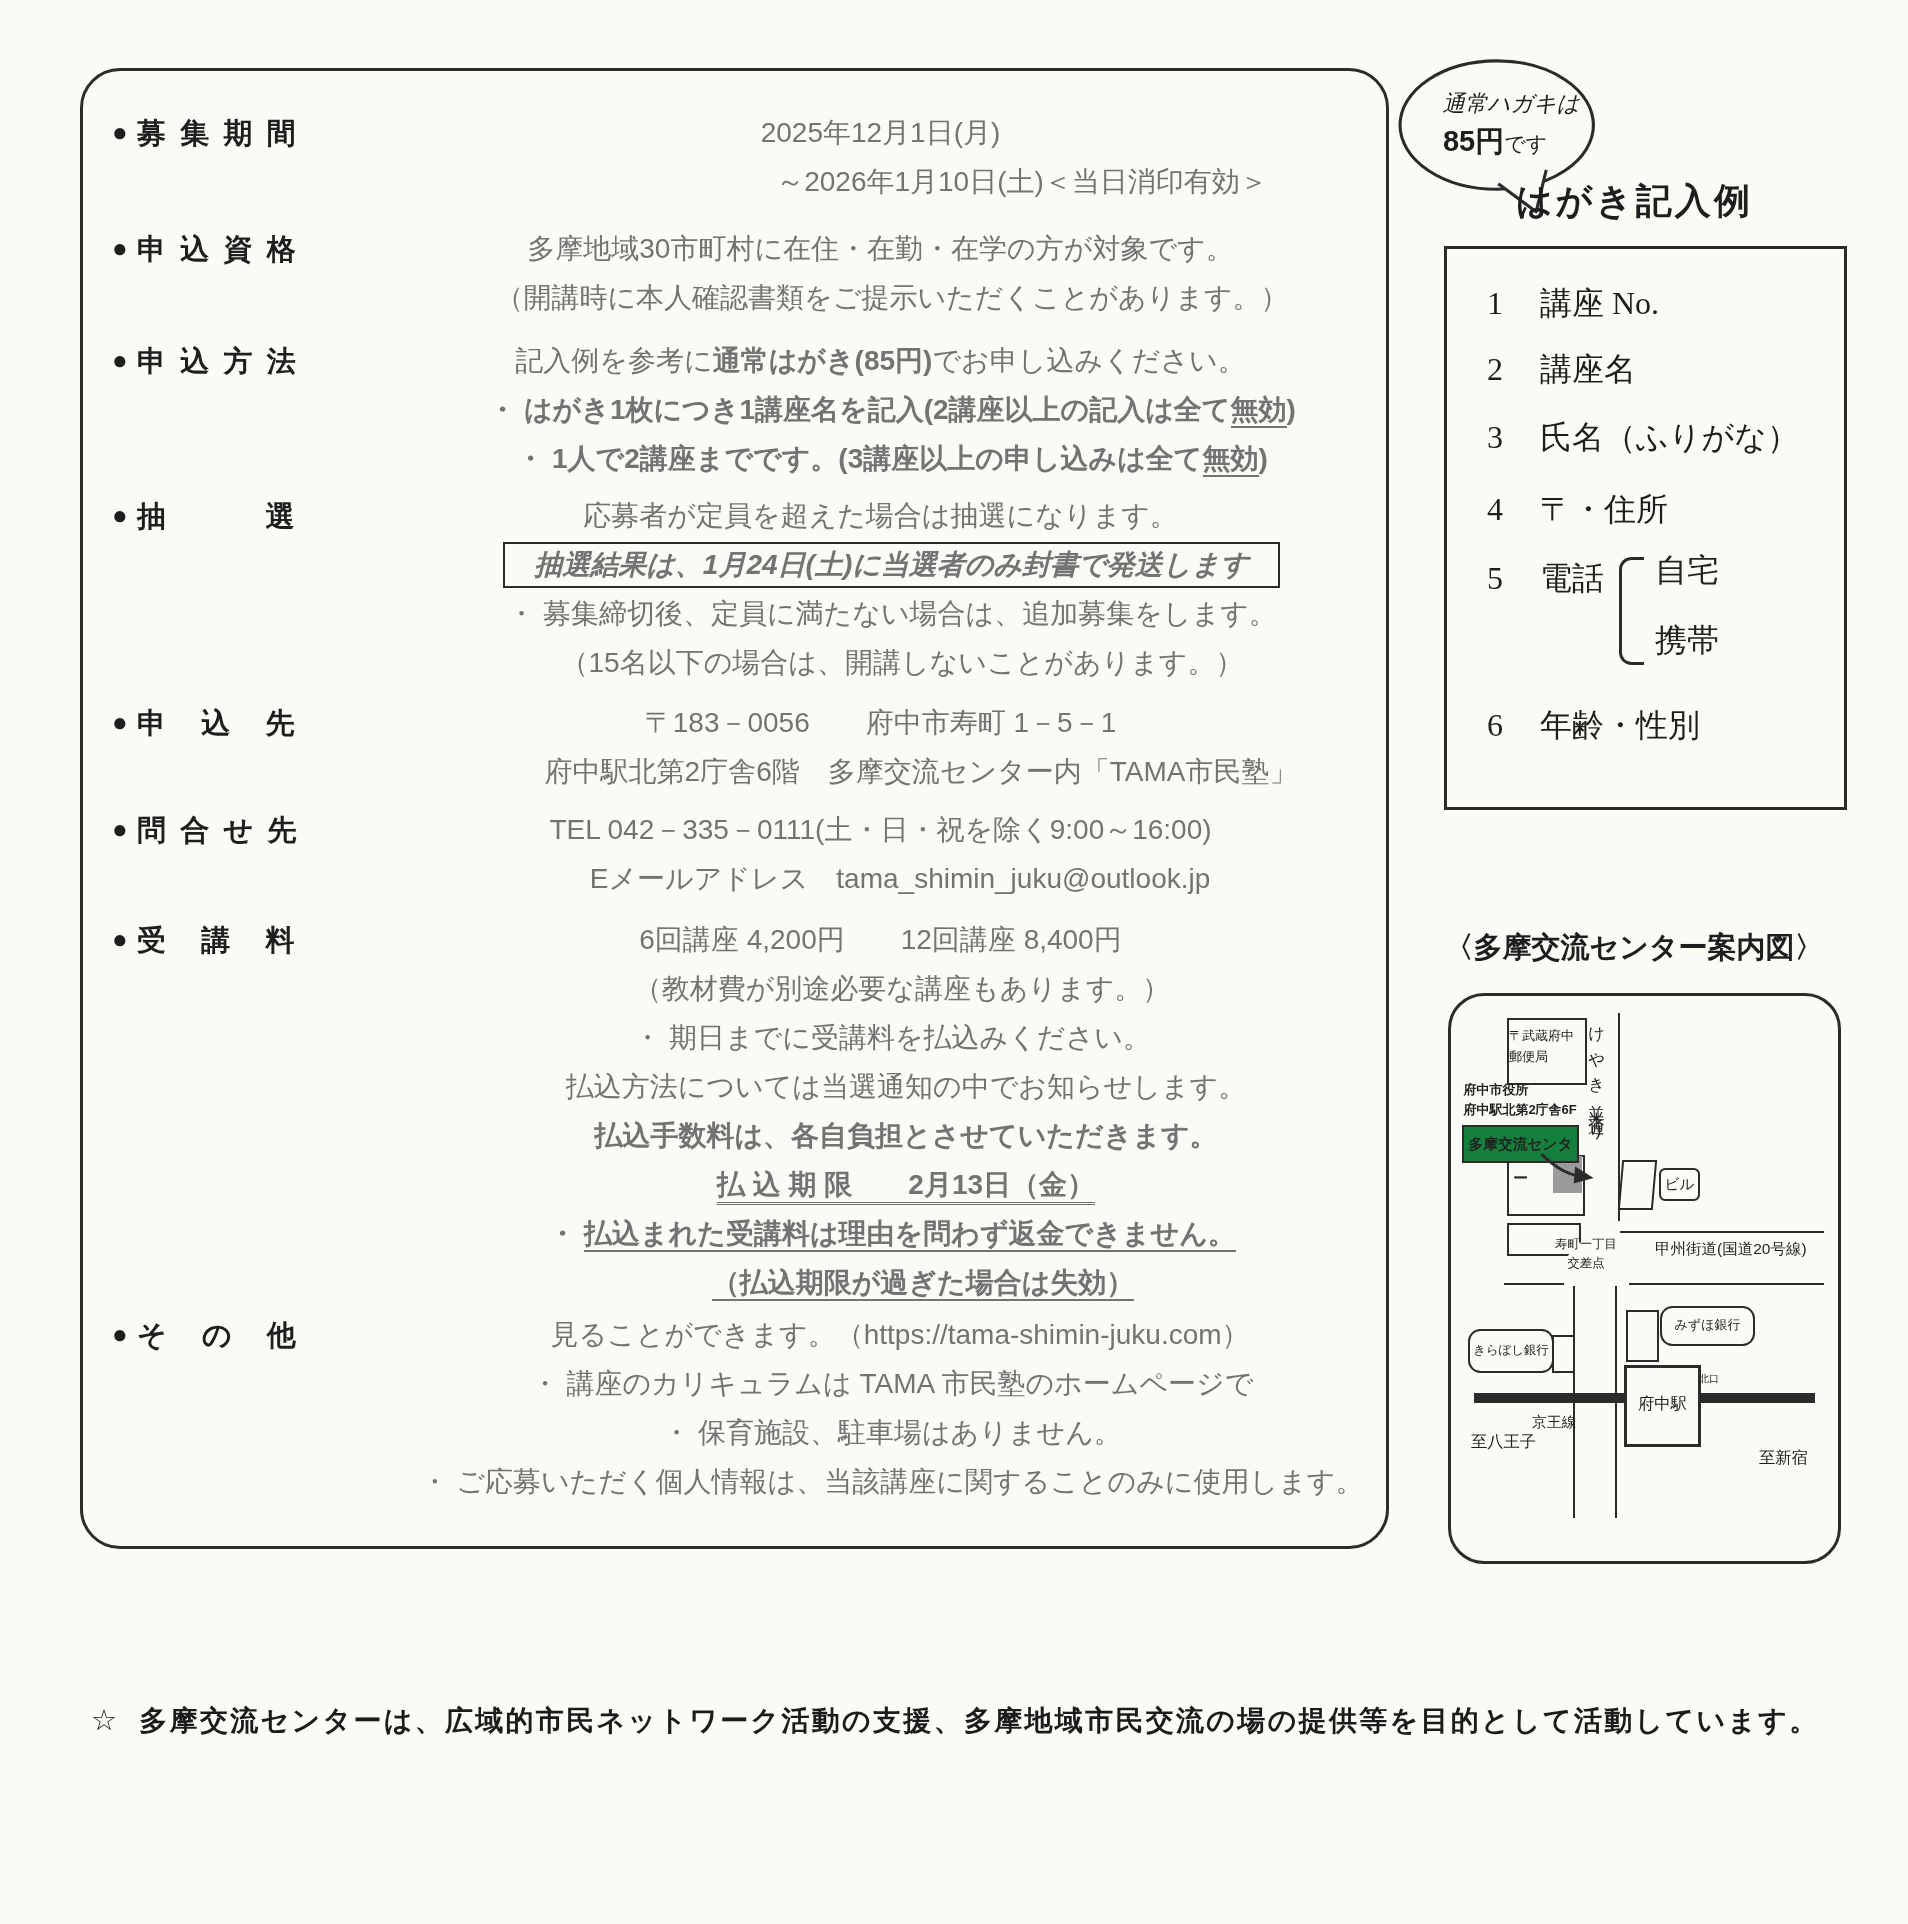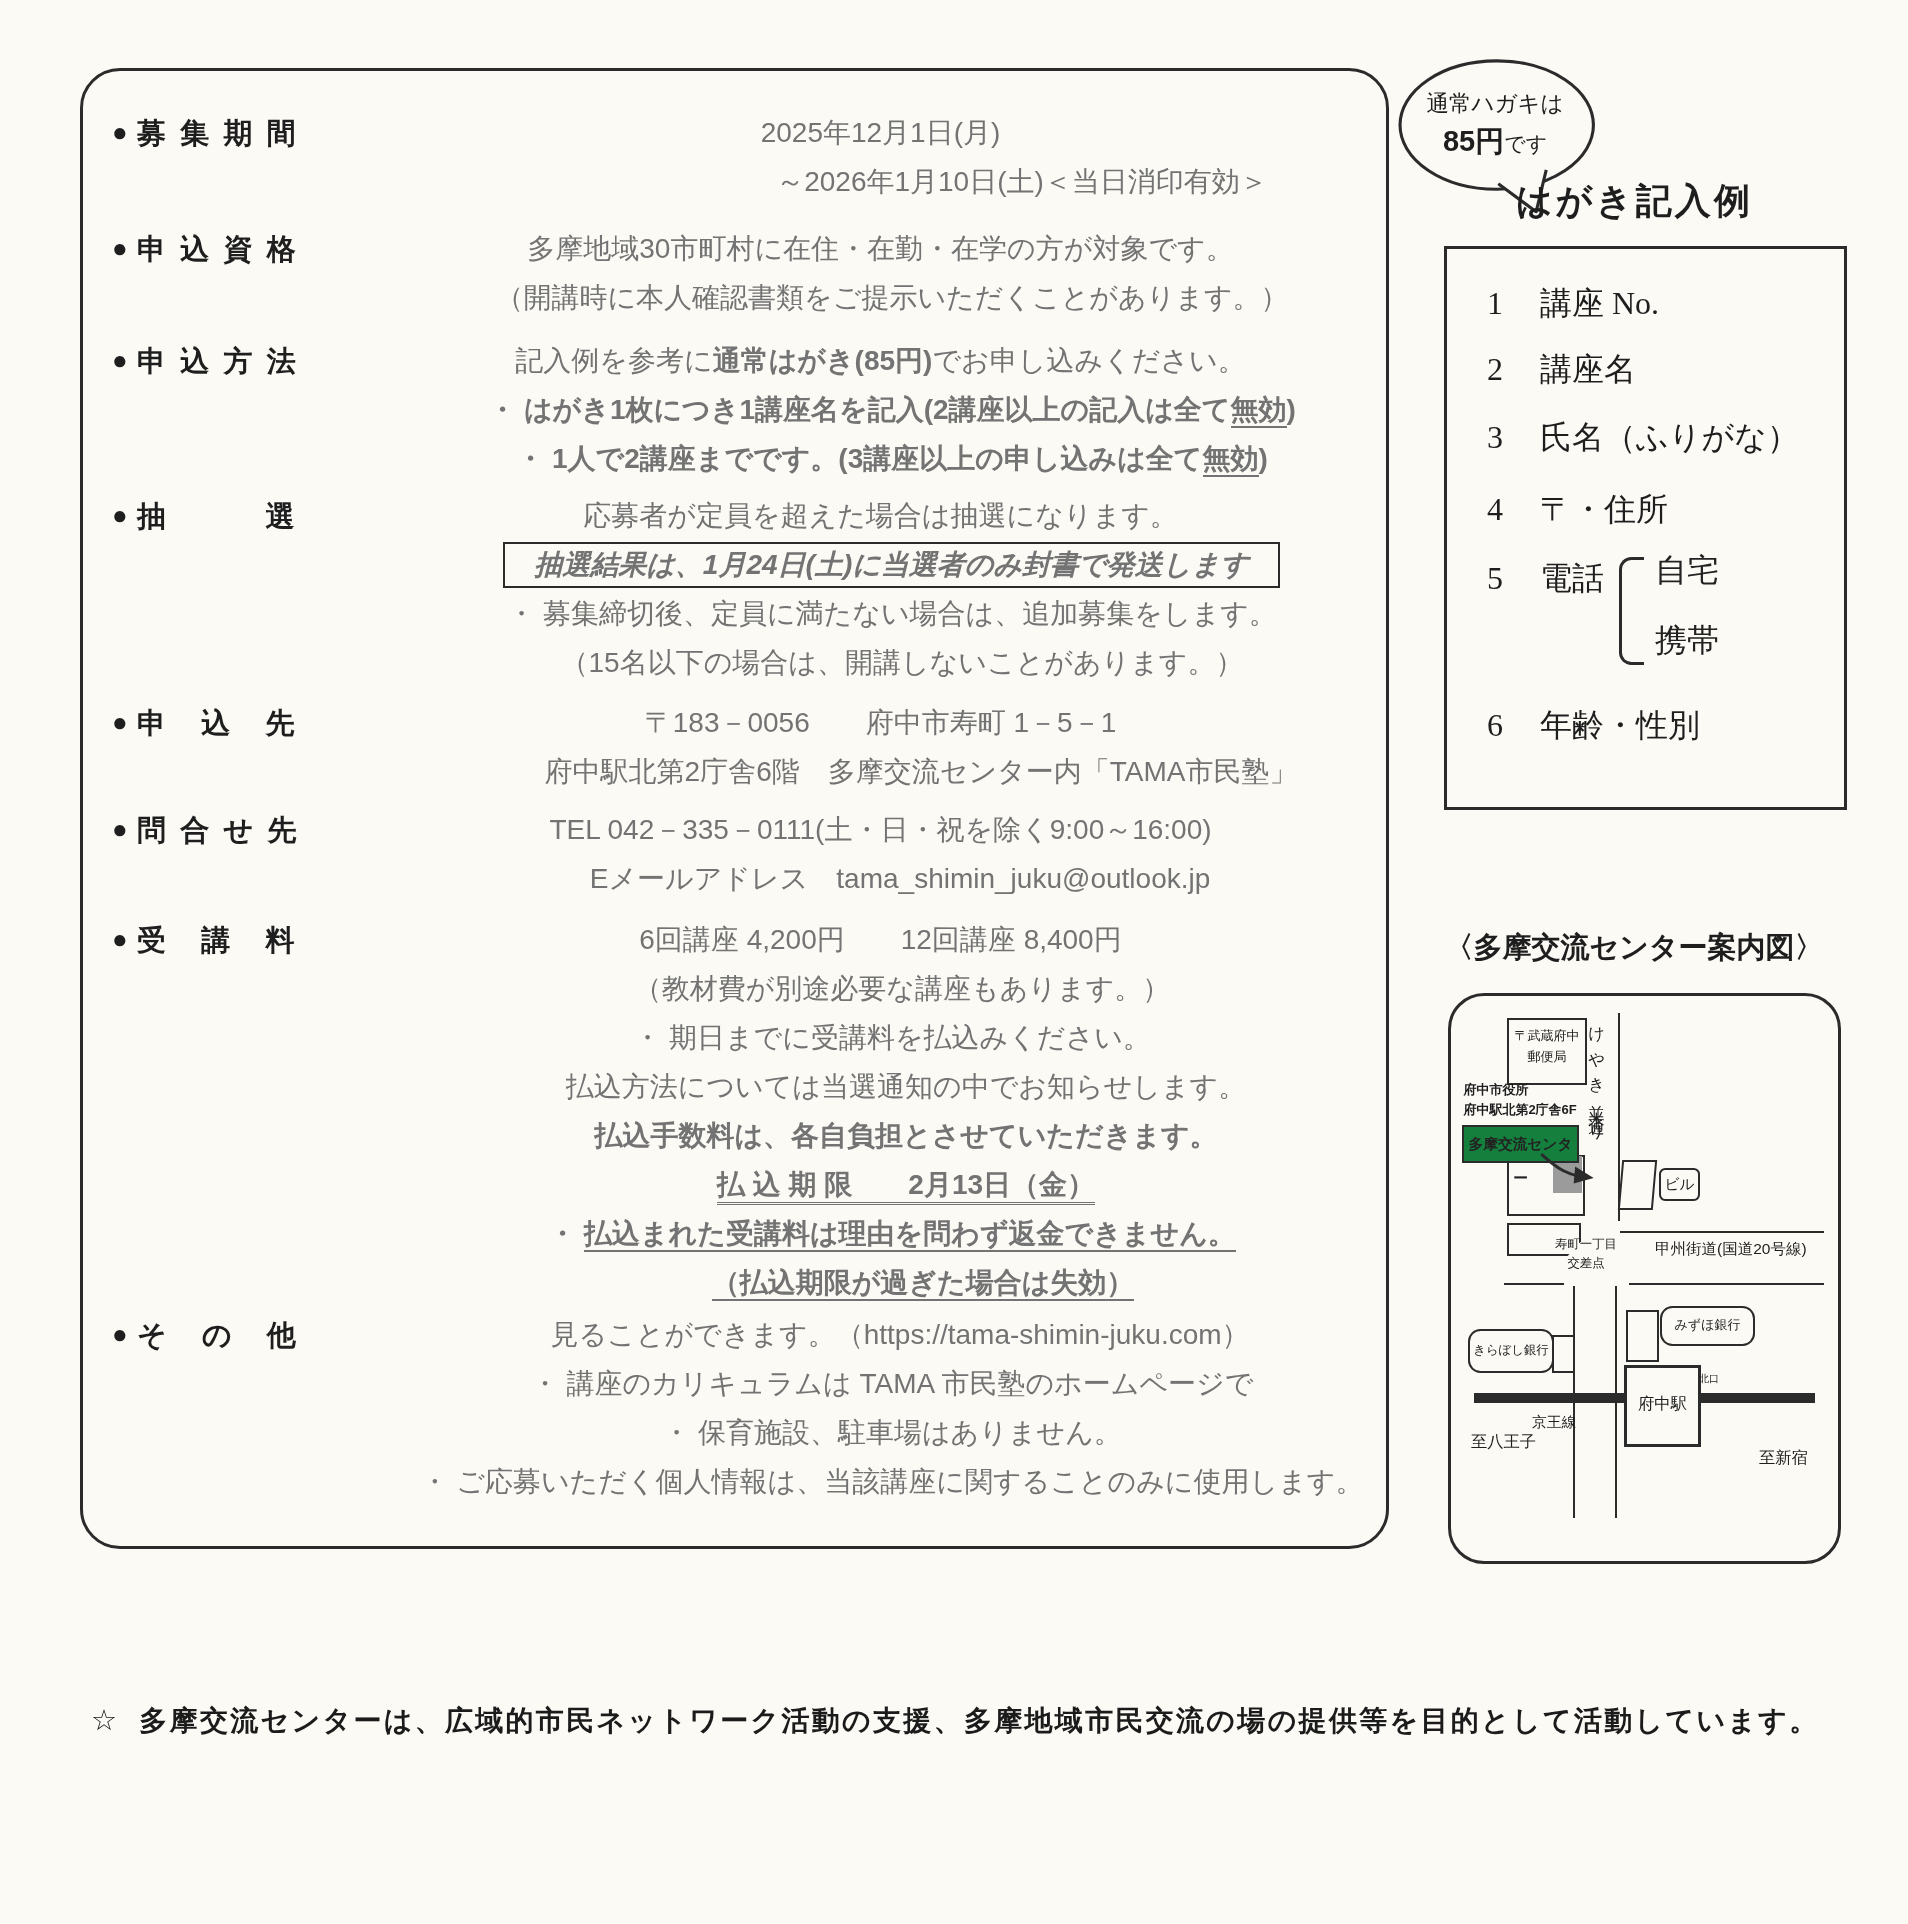--- a/index.html
+++ b/index.html
@@ -27,21 +27,21 @@
   .ind28{padding-left:22px;}.ind30{padding-left:23px;}.ind50{padding-left:39px;}
   .ind55{padding-left:43px;}.ind66{padding-left:51px;}.ind105{padding-left:81px;}
   .ind110{padding-left:85px;}.ind365{padding-left:283px;}
   .boxed{
     display:inline-block;border:2.3px solid #2b2b2b;padding:0 29px;
     font-weight:bold;font-style:italic;height:42px;line-height:42px;margin-top:2.3px;
   }
   
   .bubble{position:absolute;left:1396px;top:57px;width:203px;height:164px;}
   .bubble svg{position:absolute;left:0;top:0;}
-  .b-line1{position:absolute;left:0;top:31px;width:198px;text-align:center;font-size:22.5px;color:#1e1e1e;}
+  .b-line1{position:absolute;left:16px;top:31px;width:198px;text-align:center;font-size:22.5px;color:#1e1e1e;font-style:italic;}
   .b-line2{position:absolute;left:0;top:65px;width:198px;text-align:center;font-size:21px;color:#1e1e1e;}
   .b-line2 .yen{font-size:29px;font-weight:bold;}
   
   .pc-title{position:absolute;left:1433px;top:177px;width:403px;text-align:center;
     font-size:36px;font-weight:bold;letter-spacing:3.1px;color:#1e1e1e;}
   .pc-box{position:absolute;left:1444px;top:246px;width:397px;height:558px;border:3.1px solid #2b2b2b;
     font-family:"Liberation Serif","DejaVu Serif",serif;}
   .pc-item{position:absolute;left:40px;white-space:nowrap;font-size:32px;color:#1e1e1e;}
   .pc-item .no{display:inline-block;width:53px;}
   .pc-bracket{position:absolute;left:172px;top:308px;width:22px;height:102px;
@@ -49,21 +49,21 @@
     border-radius:12.4px 0 0 12.4px;}
   .pc-tel-a{position:absolute;left:208px;top:300px;font-size:32px;}
   .pc-tel-b{position:absolute;left:208px;top:370px;font-size:32px;}
   
   .map-title{position:absolute;left:1429px;top:928px;width:410px;text-align:center;
     font-size:29px;font-weight:bold;color:#1e1e1e;}
   .map{position:absolute;left:1448px;top:993px;width:387px;height:565px;
     border:3.1px solid #2b2b2b;border-radius:36px;overflow:hidden;}
   .map .lbl{position:absolute;color:#1e1e1e;white-space:nowrap;}
   .m-po{left:56px;top:22px;width:76px;height:57px;border:2.3px solid #2b2b2b;
-    font-size:13px;line-height:1.6;text-align:center;padding-top:6.2px;position:absolute;}
+    font-size:13px;line-height:1.6;text-align:left;padding-top:6.2px;position:absolute;}
   .m-cityhall{left:12.4px;top:84px;font-size:13px;font-weight:bold;line-height:1.55;}
   .m-center{left:11px;top:129px;width:113px;height:34px;border:2.3px solid #2b2b2b;
     font-size:14.7px;font-weight:600;text-align:center;line-height:34px;position:absolute;background:#15803d;}
   .m-arrow{position:absolute;left:87px;top:155px;}
   .m-bldg{position:absolute;left:56px;top:159px;width:74px;height:57px;border:2.3px solid #2b2b2b;background:#fbfaf5;}
   .m-shade{position:absolute;left:102px;top:160px;width:29px;height:37px;background:#9b9b9b;}
   .m-bldg2{position:absolute;left:56px;top:227px;width:70px;height:29px;border:2.3px solid #2b2b2b;
     clip-path:polygon(0 0,100% 0,100% 55%,82% 100%,0 100%);}
   .m-keyaki{left:135px;top:18.6px;height:267px;writing-mode:vertical-rl;font-size:16.3px;letter-spacing:7px;}
   .m-road{position:absolute;background:#2b2b2b;}

